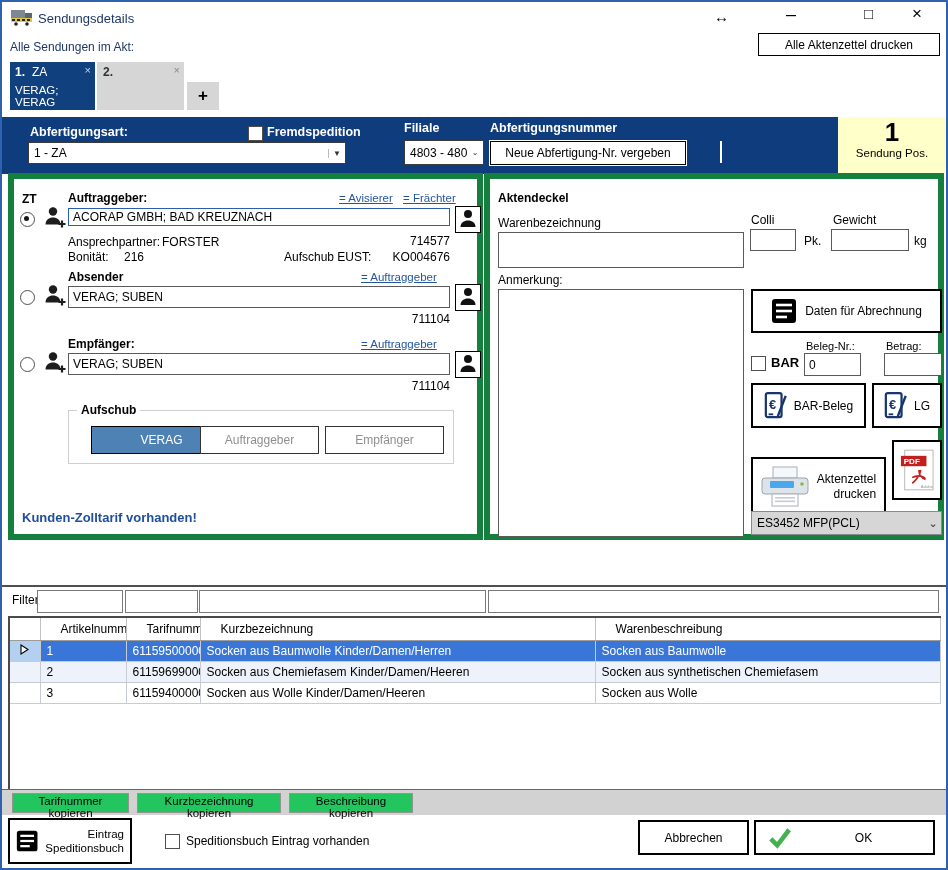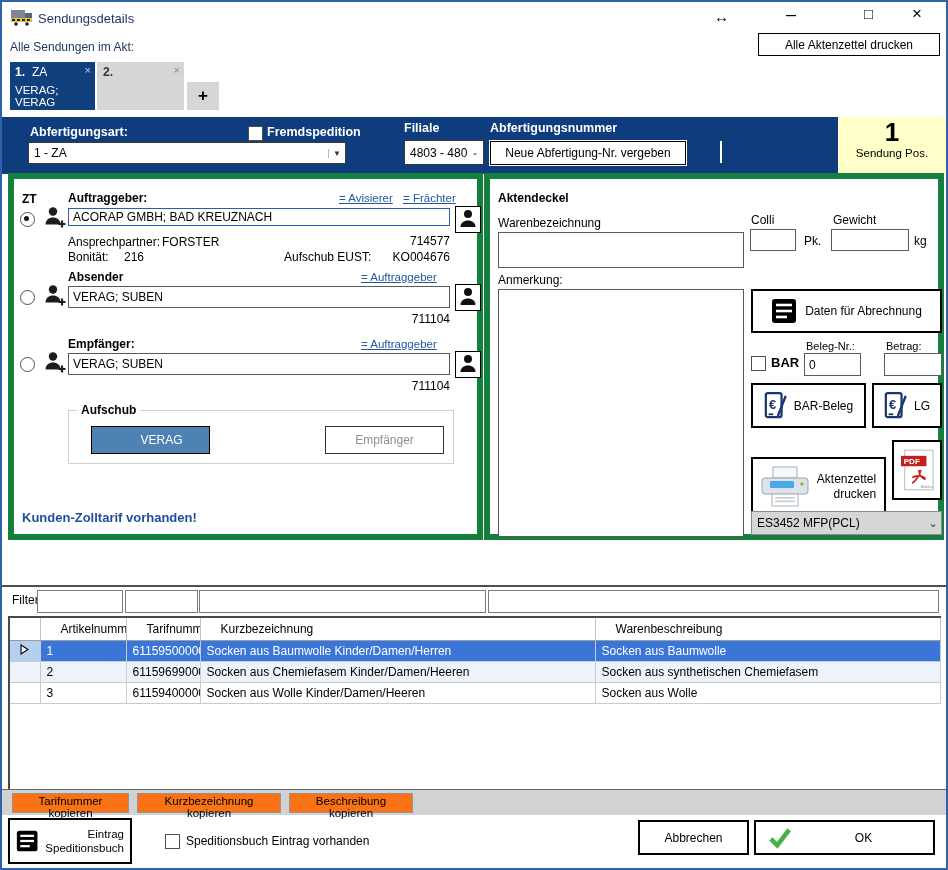--- a/index.html
+++ b/index.html
@@ -10,21 +10,21 @@
   .link{font-size:11.5px;color:#2456a0;text-decoration:underline;cursor:pointer;white-space:nowrap;}
   .tin{position:absolute;box-sizing:border-box;border:1px solid #5a5a5a;background:#fff;
        font-family:"Liberation Sans",sans-serif;font-size:12px;padding:2px 4px;}
   .tin.focus{border-color:#2a5db0;}
   .ta{resize:none;}
   .winbtn{position:absolute;box-sizing:border-box;background:#fff;border:1px solid #000;
           font-family:"Liberation Sans",sans-serif;font-size:12px;cursor:pointer;}
   .bigbtn{position:absolute;box-sizing:border-box;background:#fff;border:2px solid #000;cursor:pointer;
           display:flex;align-items:center;justify-content:center;gap:8px;
           font-family:"Liberation Sans",sans-serif;font-size:12px;}
-  .graybtn{position:absolute;box-sizing:border-box;background:#f97316;border:1px solid #949494;cursor:pointer;
+  .graybtn{position:absolute;box-sizing:border-box;background:#22c55e;border:1px solid #949494;cursor:pointer;
           font-family:"Liberation Sans",sans-serif;font-size:11.5px;}
   .band{background:#0e3c7d;}
   .band .wl{position:absolute;color:#fff;font-weight:600;font-size:12.5px;white-space:nowrap;}
   .combo{position:absolute;box-sizing:border-box;background:#fff;border:1px solid #3c3c3c;display:flex;align-items:center;cursor:pointer;}
   .combo .txt{flex:1;padding-left:5px;overflow:hidden;white-space:nowrap;}
   .combo .arr{width:16px;text-align:center;font-size:8px;color:#333;flex:0 0 16px;}
   .radio{position:absolute;width:13px;height:13px;border:1px solid #4f4f4f;border-radius:50%;background:#fff;cursor:pointer;}
   .radio.on::after{content:"";position:absolute;left:3px;top:3px;width:5px;height:5px;border-radius:50%;background:#161616;}
   .cb{position:absolute;width:13px;height:13px;border:1px solid #4f4f4f;background:#fff;cursor:pointer;}
   .tab{position:absolute;cursor:pointer;}
@@ -172,20 +172,21 @@
       <svg width="18" height="20" viewBox="0 0 18 20">
           <circle cx="9" cy="6" r="4" fill="#111"></circle>
           <path d="M1.5 19c0-4.4 3.4-6.6 7.5-6.6s7.5 2.2 7.5 6.6z" fill="#111"></path>
         </svg>
     </button>
     <span class="num" style="position:absolute;left:330px;top:200px;width:106px;">711104</span>
 
     <div class="fieldset" style="left:54px;top:231px;width:384px;height:52px;">
       <span class="legend">Aufschub</span>
       <button class="aufbtn active" style="left:22px;width:119px;padding-left:28px;">VERAG</button>
+      <button class="aufbtn" style="left:131px;width:119px;">Auftraggeber</button>
       <button class="aufbtn" style="left:256px;width:119px;">Empfänger</button>
     </div>
 
     <span style="position:absolute;left:8px;top:331px;font-weight:bold;font-size:13px;color:#1f4e9c;">Kunden-Zolltarif vorhanden!</span>
   </div>
 
   <div class="panel" style="left:482px;top:171px;width:460px;height:367px;">
     <span style="position:absolute;left:8px;top:12px;font-weight:bold;">Aktendeckel</span>
     <span style="position:absolute;left:8px;top:37px;">Warenbezeichnung</span>
     <textarea class="tin ta" style="left: 8px; top: 53px; width: 246px; height: 36px;"></textarea>

